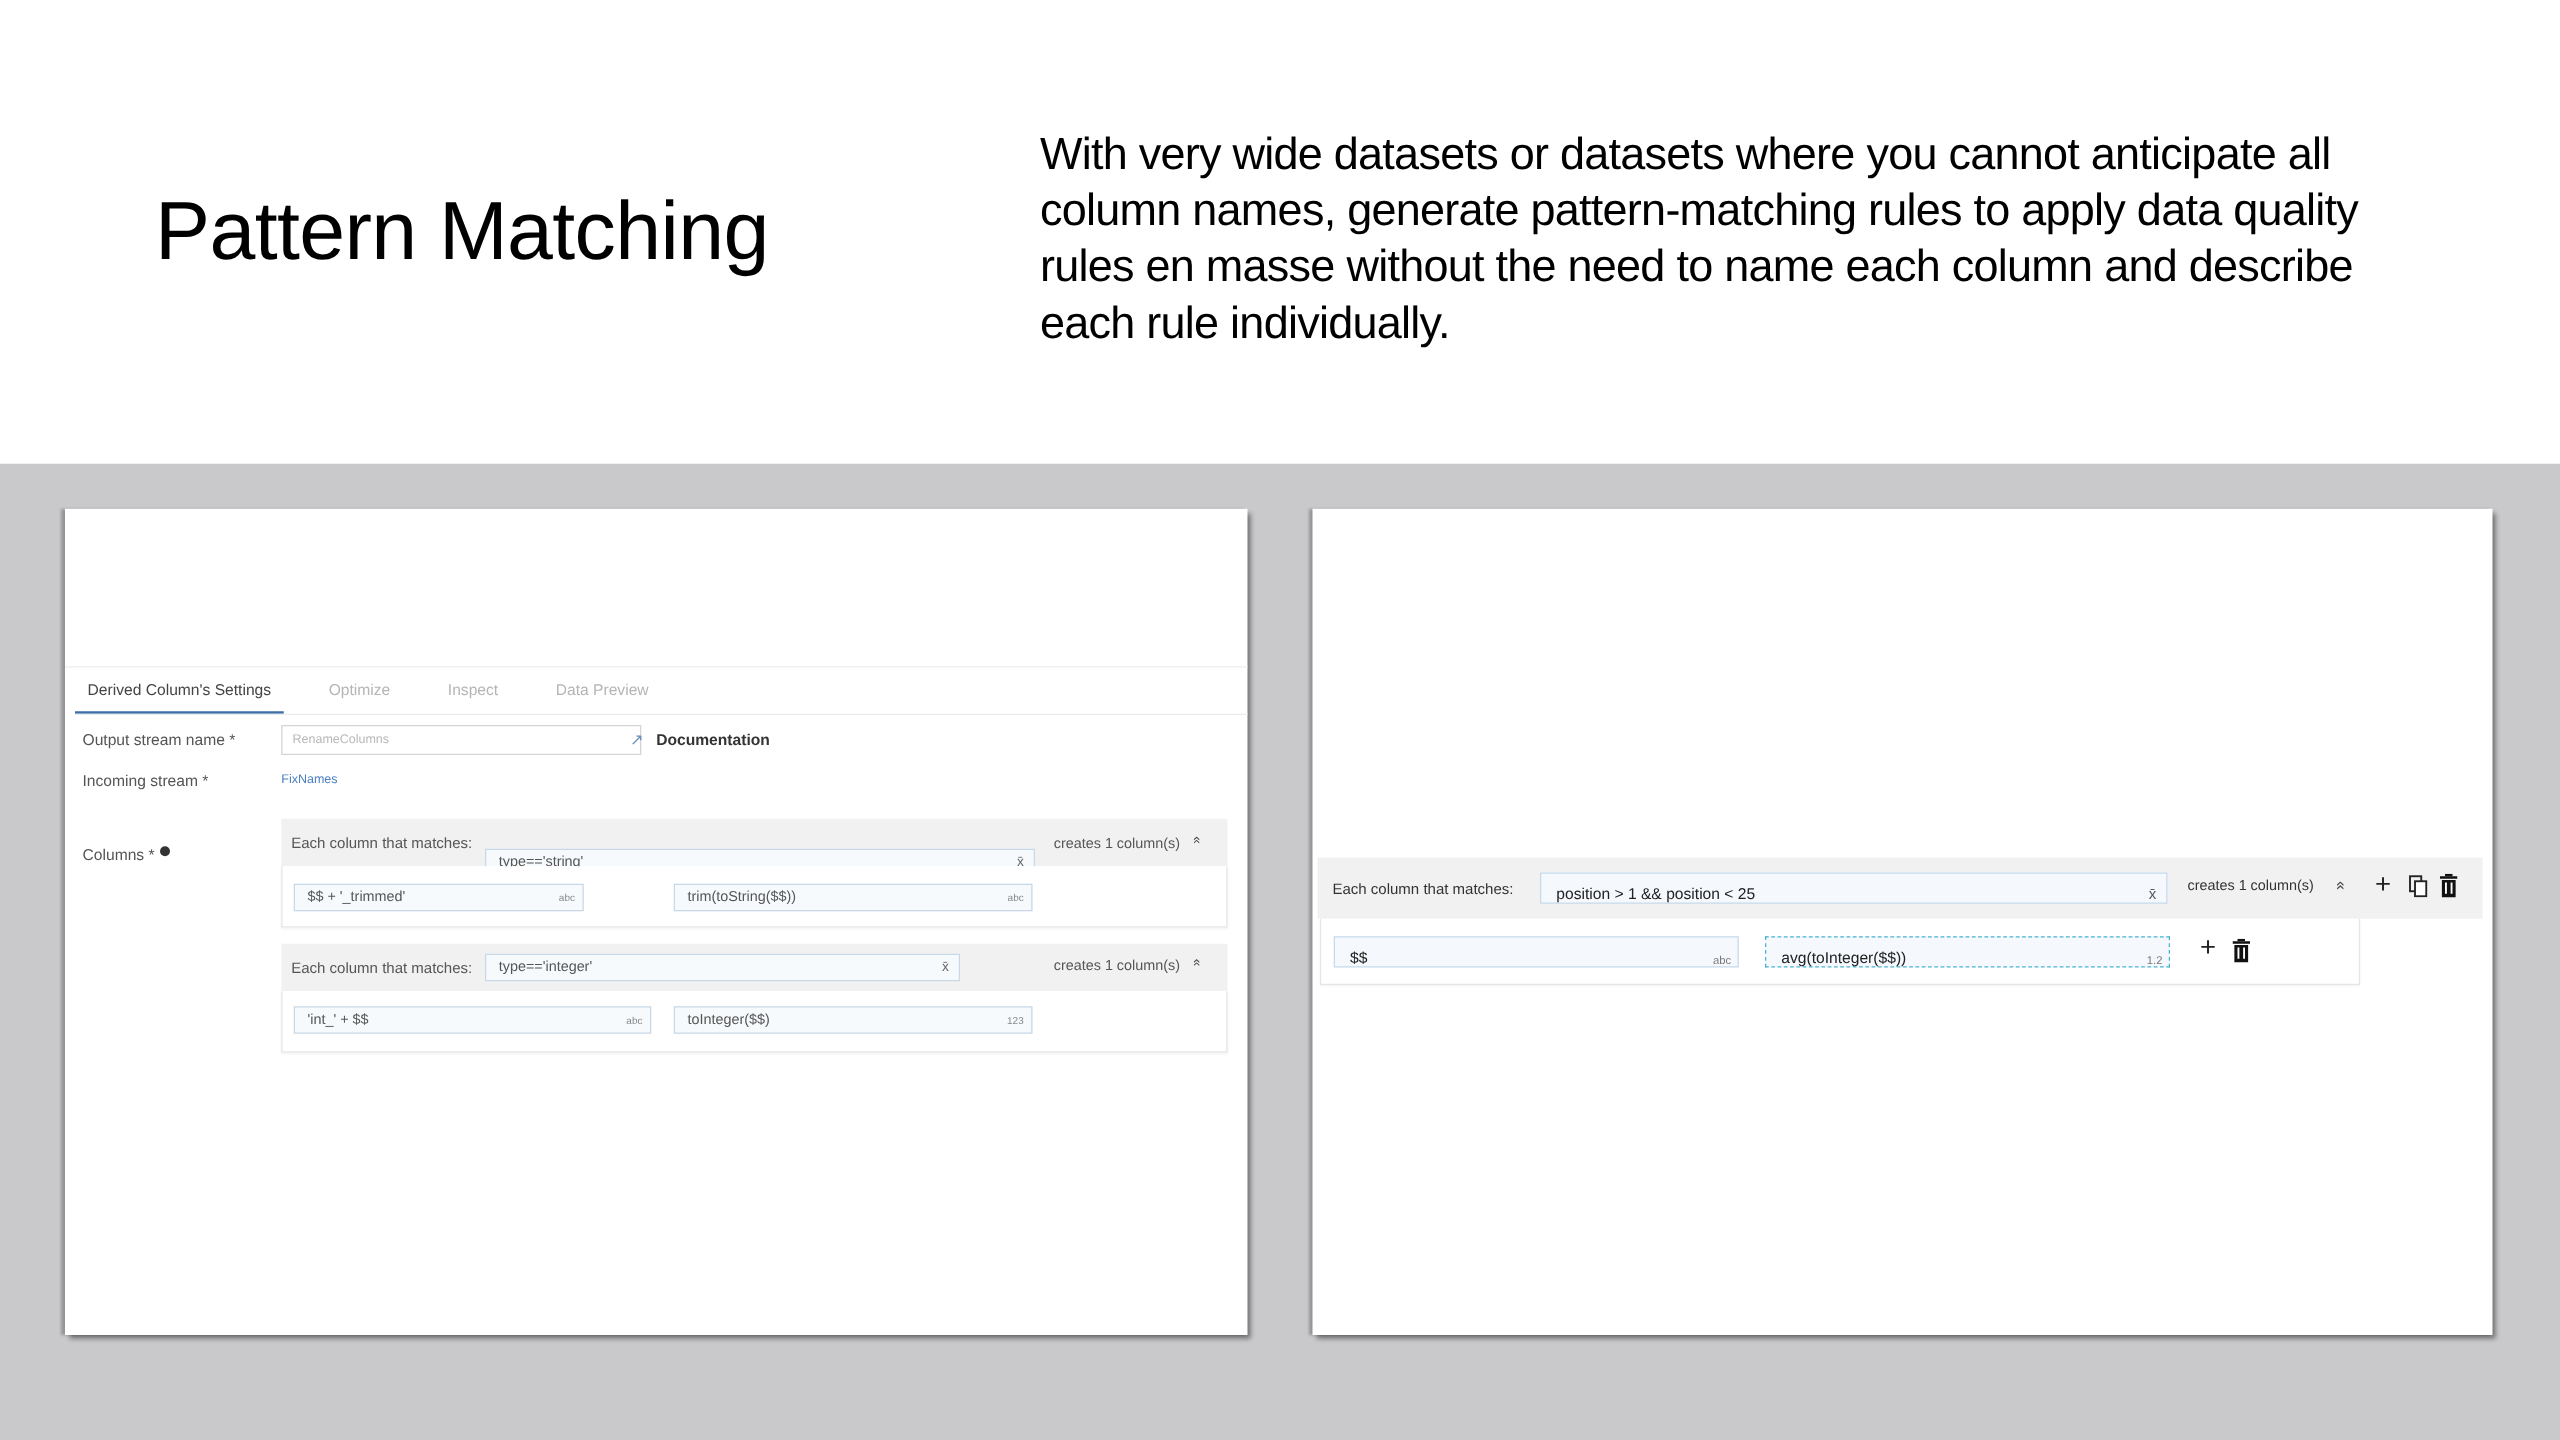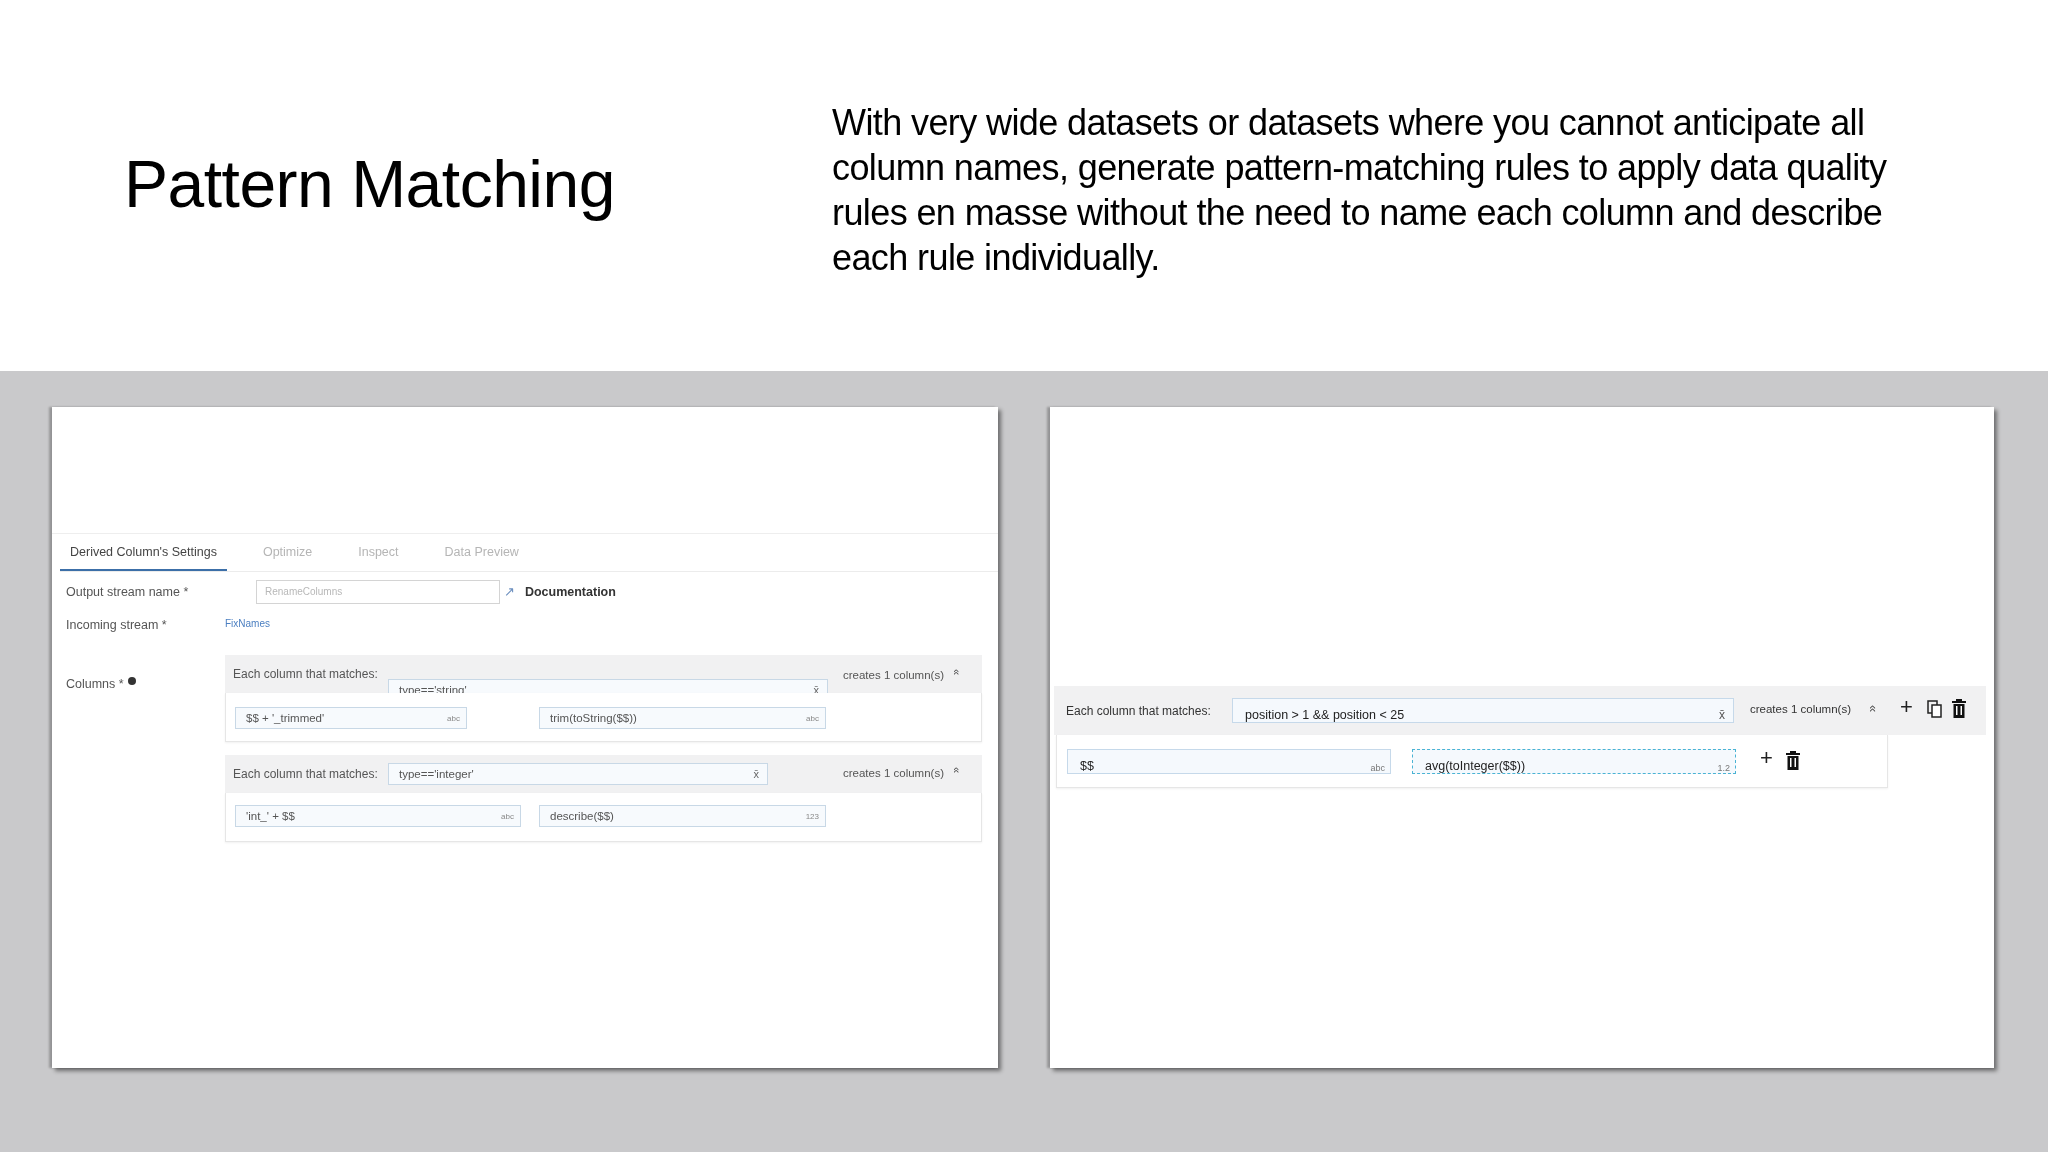--- a/index.html
+++ b/index.html
@@ -84,21 +84,21 @@
   <div class="inner-top-line"></div>
   <div class="tabs">
     <div class="tab active">Derived Column's Settings</div>
     <div class="tab">Optimize</div>
     <div class="tab">Inspect</div>
     <div class="tab">Data Preview</div>
   </div>
   <div class="tabs-line"></div>
 
   <div class="lbl" style="left:14px; top:178px;">Output stream name *</div>
-  <div class="txt-input" style="left:173px; top:173px; width:244px;margin-left:31px;">RenameColumns</div>
+  <div class="txt-input" style="left:173px; top:173px; width:288px;">RenameColumns</div>
   <div class="doc" style="left:452px; top:177px;">
     <span class="ext">↗</span>
     <span>Documentation</span>
   </div>
 
   <div class="lbl" style="left:14px; top:211px;">Incoming stream *</div>
   <div class="link" style="left:173px; top:211px;">FixNames</div>
 
   <div class="lbl" style="left:14px; top:270px;">
     <span>Columns *</span><span class="info-dot"></span>
@@ -133,21 +133,21 @@
   </div>
   <div class="creates" style="left:791px; top:360px;">creates 1 column(s)</div>
   <div class="chev" style="left:902px; top:357px; transform:rotate(90deg);">«</div>
 
   <div class="rule-body" style="left:173px; top:386px; width:757px; height:49px;"></div>
   <div class="expr" style="left:183px; top:398px; width:286px; height:22px;">
     <span>'int_' + $$</span>
     <span class="type">abc</span>
   </div>
   <div class="expr" style="left:487px; top:398px; width:287px; height:22px;">
-    <span>describe($$)</span>
+    <span>toInteger($$)</span>
     <span class="type">123</span>
   </div>
 </div>
 
 <div class="panel right">
   <div class="rule-head" style="left:4px; top:279px; width:932px; height:49px;">
     <span class="r-head-label" style="margin-left:12px;">Each column that matches:</span>
   </div>
   <div class="r-expr" style="left:182px; top:291px; width:502px; height:25px;">
     <span>position &gt; 1 &amp;&amp; position &lt; 25</span>

